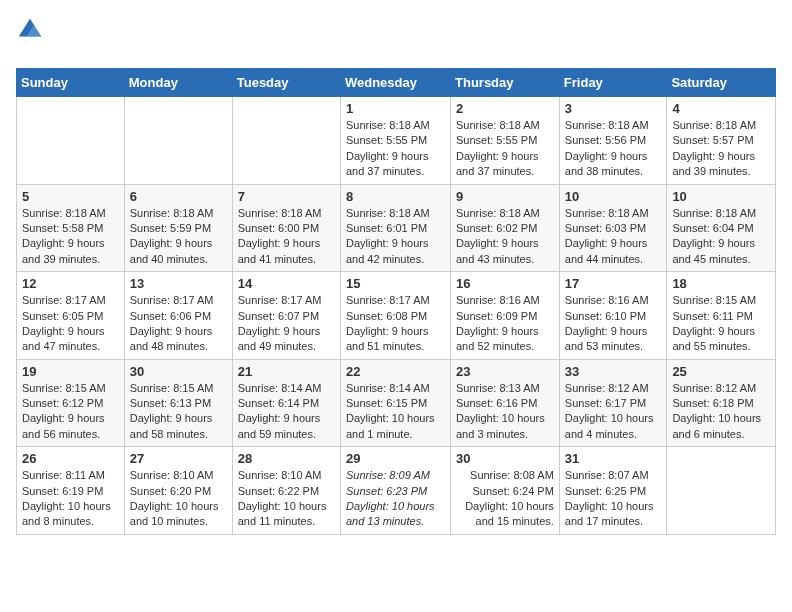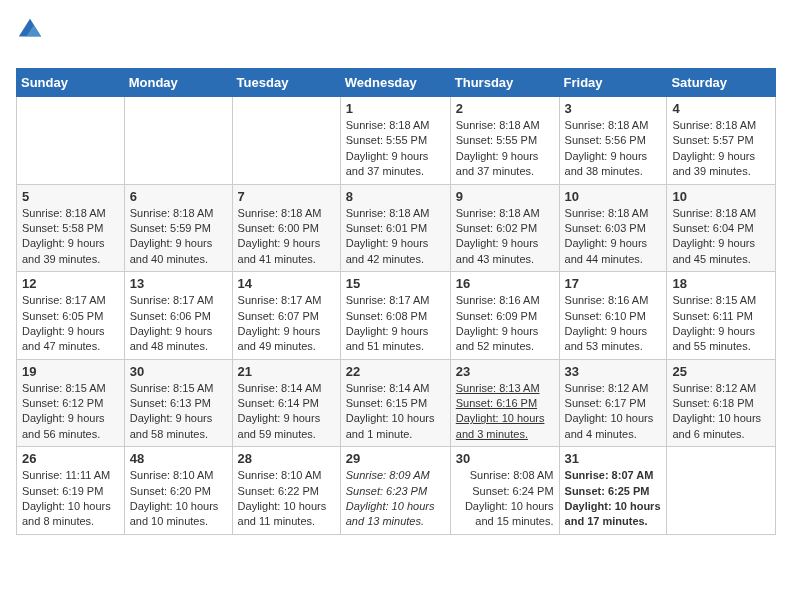--- a/index.html
+++ b/index.html
@@ -257,21 +257,21 @@
         </td>
         <td>
           <span class="day-number">22</span>
           <div class="day-info" style="white-space: pre-line;">Sunrise: 8:14 AM
 Sunset: 6:15 PM
 Daylight: 10 hours
 and 1 minute.</div>
         </td>
         <td>
           <span class="day-number">23</span>
-          <div class="day-info" style="white-space: pre-line; text-decoration: underline;">Sunrise: 8:13 AM
+          <div class="day-info" style="white-space: pre-line;">Sunrise: 8:13 AM
 Sunset: 6:16 PM
 Daylight: 10 hours
 and 3 minutes.</div>
         </td>
         <td>
           <span class="day-number">33</span>
           <div class="day-info" style="white-space: pre-line;">Sunrise: 8:12 AM
 Sunset: 6:17 PM
 Daylight: 10 hours
 and 4 minutes.</div>
@@ -280,27 +280,27 @@
           <span class="day-number">25</span>
           <div class="day-info" style="white-space: pre-line;">Sunrise: 8:12 AM
 Sunset: 6:18 PM
 Daylight: 10 hours
 and 6 minutes.</div>
         </td>
       </tr>
       <tr>
         <td>
           <span class="day-number">26</span>
-          <div class="day-info" style="white-space: pre-line;">Sunrise: 11:11 AM
+          <div class="day-info" style="white-space: pre-line;">Sunrise: 8:11 AM
 Sunset: 6:19 PM
 Daylight: 10 hours
 and 8 minutes.</div>
         </td>
         <td>
-          <span class="day-number">48</span>
+          <span class="day-number">27</span>
           <div class="day-info" style="white-space: pre-line;">Sunrise: 8:10 AM
 Sunset: 6:20 PM
 Daylight: 10 hours
 and 10 minutes.</div>
         </td>
         <td>
           <span class="day-number">28</span>
           <div class="day-info" style="white-space: pre-line;">Sunrise: 8:10 AM
 Sunset: 6:22 PM
 Daylight: 10 hours
@@ -315,21 +315,21 @@
         </td>
         <td>
           <span class="day-number">30</span>
           <div class="day-info" style="white-space: pre-line; text-align: right;">Sunrise: 8:08 AM
 Sunset: 6:24 PM
 Daylight: 10 hours
 and 15 minutes.</div>
         </td>
         <td>
           <span class="day-number">31</span>
-          <div class="day-info" style="white-space: pre-line; font-weight: bold;">Sunrise: 8:07 AM
+          <div class="day-info" style="white-space: pre-line;">Sunrise: 8:07 AM
 Sunset: 6:25 PM
 Daylight: 10 hours
 and 17 minutes.</div>
         </td>
         <td class="empty"></td>
       </tr>
     </tbody>
 </table>
 
 </body></html>

